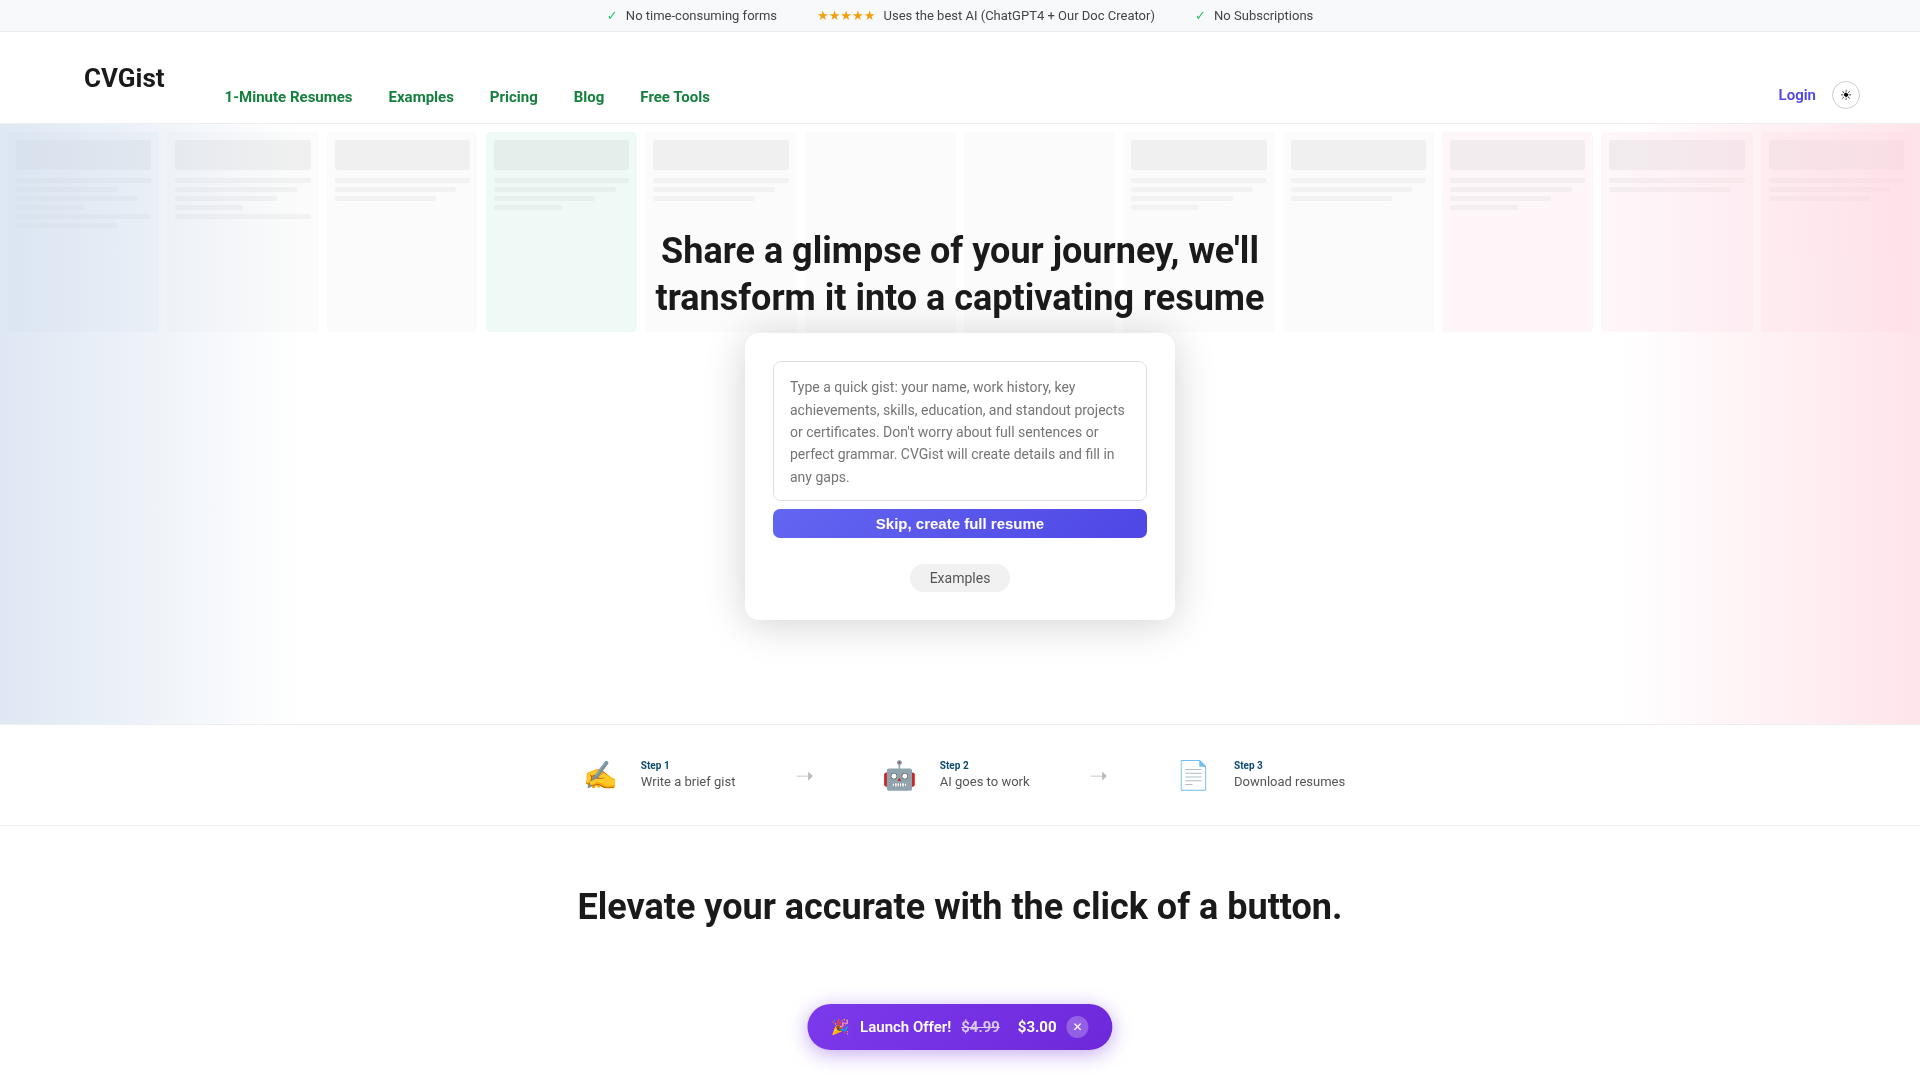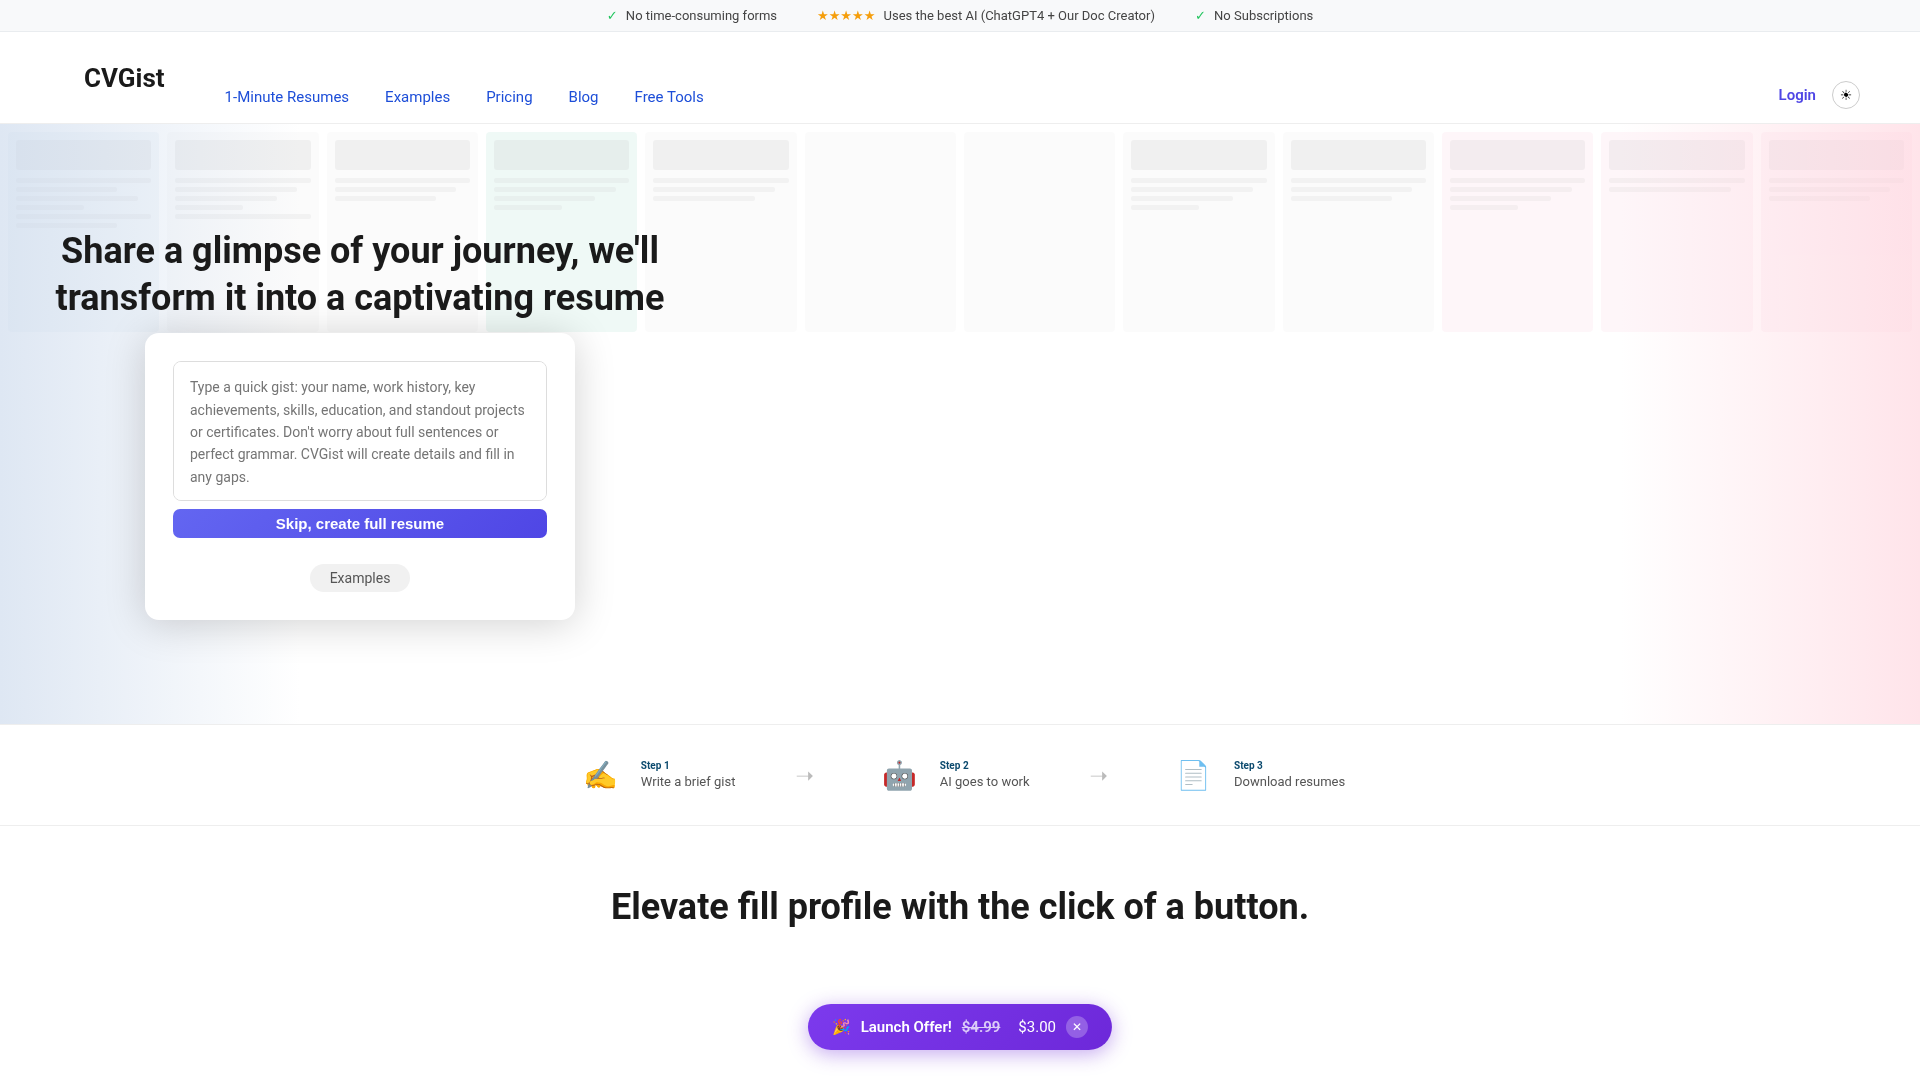--- a/index.html
+++ b/index.html
@@ -39,23 +39,23 @@
       margin-left: 24px;
     }
     .nav-links {
       display: flex;
       gap: 36px;
       align-items: center;
       flex: 1;
     }
     .nav-links a {
       text-decoration: none;
-      color: #1d4ed8;
+      color: #15803d;
       font-size: 15px;
-      font-weight: 400;
+      font-weight: 700;
       margin-top: 38px;
     }
     .nav-right {
       display: flex;
       align-items: center;
       gap: 16px;
       margin-top: 35px;
     }
     .nav-login {
       color: #4f46e5;
@@ -76,21 +76,21 @@
       background: #fff;
     }
 
     
     .hero {
       position: relative;
       min-height: 600px;
       overflow: hidden;
       display: flex;
       align-items: center;
-      justify-content: flex-start;
+      justify-content: center;
     }
 
     
     .bg-grid {
       position: absolute;
       inset: 0;
       display: grid;
       grid-template-columns: repeat(12, 1fr);
       gap: 8px;
       padding: 8px;
@@ -293,21 +293,21 @@
       font-weight: 600;
       z-index: 1000;
       box-shadow: 0 4px 20px rgba(109,40,217,0.4);
       cursor: pointer;
     }
     .launch-offer .old-price {
       text-decoration: line-through;
       opacity: 0.75;
     }
     .launch-offer .new-price {
-      font-weight: 400;
+      font-weight: 700;
       margin-left: 8px;
     }
     .launch-close {
       background: rgba(255,255,255,0.25);
       border: none;
       color: #fff;
       width: 22px;
       height: 22px;
       border-radius: 50%;
       display: flex;
@@ -500,21 +500,21 @@
   <div class="step-item">
     <div class="step-icon">📄</div>
     <div class="step-text">
       <span class="step-label">Step 3</span>
       <span class="step-desc">Download resumes</span>
     </div>
   </div>
 </div>
 
 <div class="bottom-section">
-  <h2 class="bottom-title">Elevate fill profile with the click of a button.</h2>
+  <h2 class="bottom-title">Elevate your accurate with the click of a button.</h2>
 </div>
 
 <div class="launch-offer">
   <span>🎉</span>
   <span>Launch Offer!</span>
   <span class="old-price">$4.99</span>
   <span class="new-price">$3.00</span>
   <button class="launch-close">✕</button>
 </div>
 

